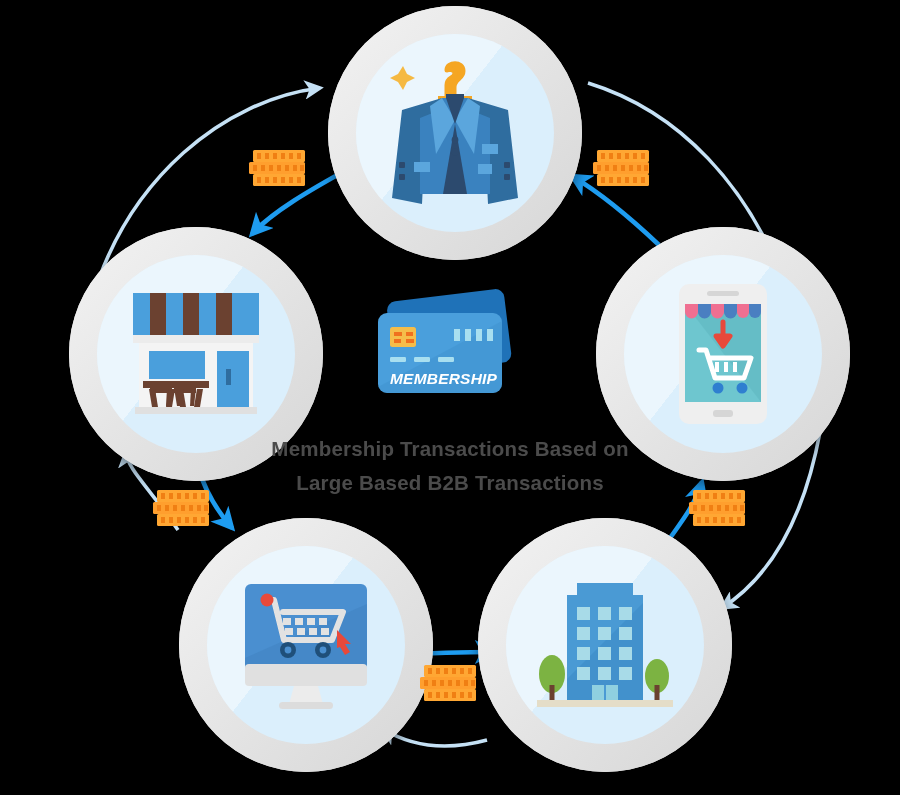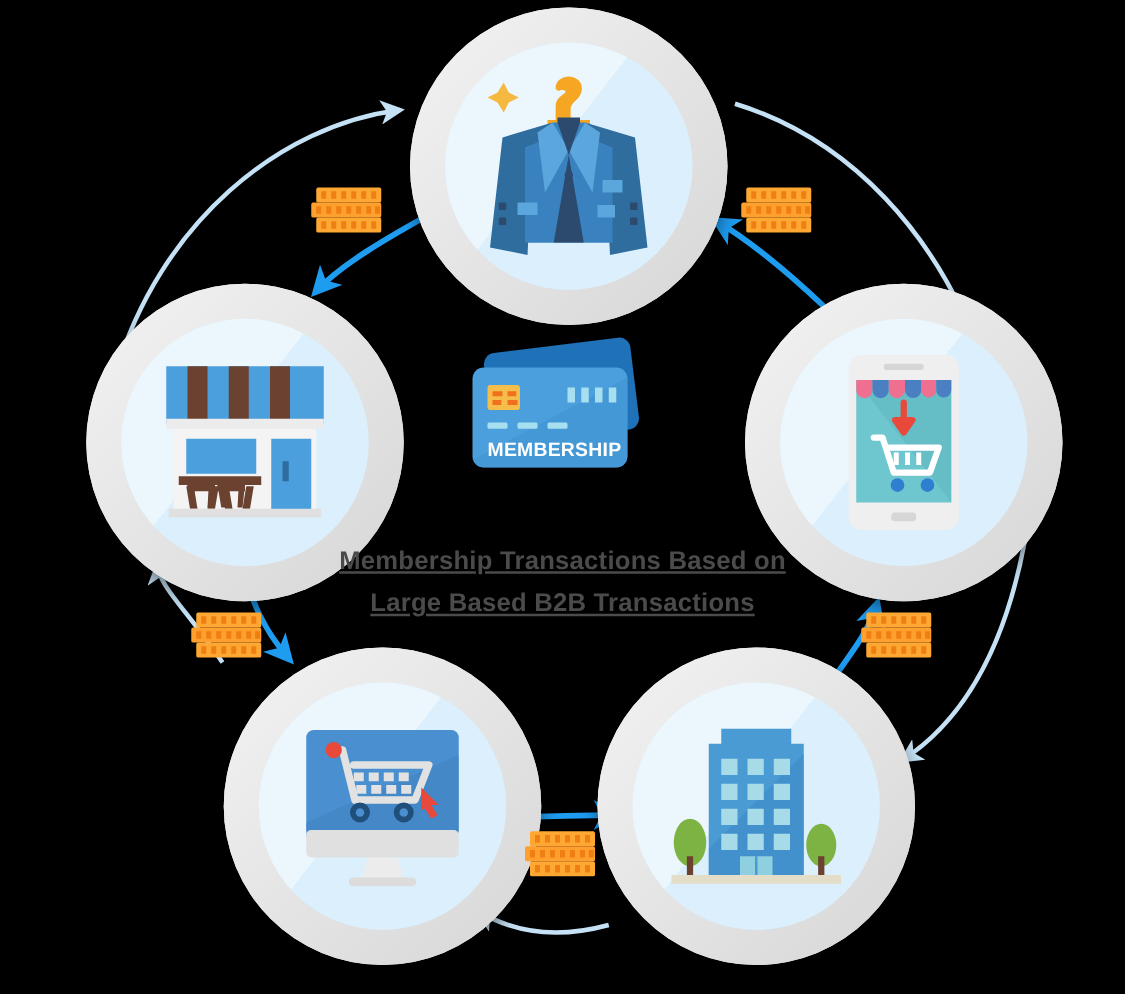--- a/index.html
+++ b/index.html
@@ -33,30 +33,30 @@
     width:120%; height:120%;
     background:linear-gradient(128deg, rgba(255,255,255,.45) 0 45%, rgba(255,255,255,0) 45%);
     pointer-events:none;
   }
   .icon-wrap{ position:relative; z-index:2; display:block; }
 
   
   .overlay{ position:absolute; left:0; top:0; width:900px; height:795px; pointer-events:none; }
 
   
-  #center-card{ position:absolute; left:370px; top:268px; width:160px; height:120px; z-index:6; }
+  #center-card{ position:absolute; left:370px; top:287px; width:160px; height:120px; z-index:6;font-style:italic; }
 
   
   #title{
     position:absolute; left:0; top:432px; width:900px;
     text-align:center; z-index:7;
     color:#4b4b4b;
     font-size:20.5px; font-weight:bold; letter-spacing:.2px; line-height:34px;
   }
-  #title .ln{ display:block;text-decoration:underline; }
+  #title .ln{ display:block; }
 </style>
 </head>
 <body>
 
 <div id="stage">
 
   <svg class="overlay" viewBox="0 0 900 795">
     <defs>
       <marker id="mkP" viewBox="0 0 10 10" refX="8" refY="5" markerWidth="5.2" markerHeight="5.2" orient="auto-start-reverse">
         <path d="M0,0 L10,5 L0,10 L2.6,5 Z" fill="#1e9cf0"></path>

